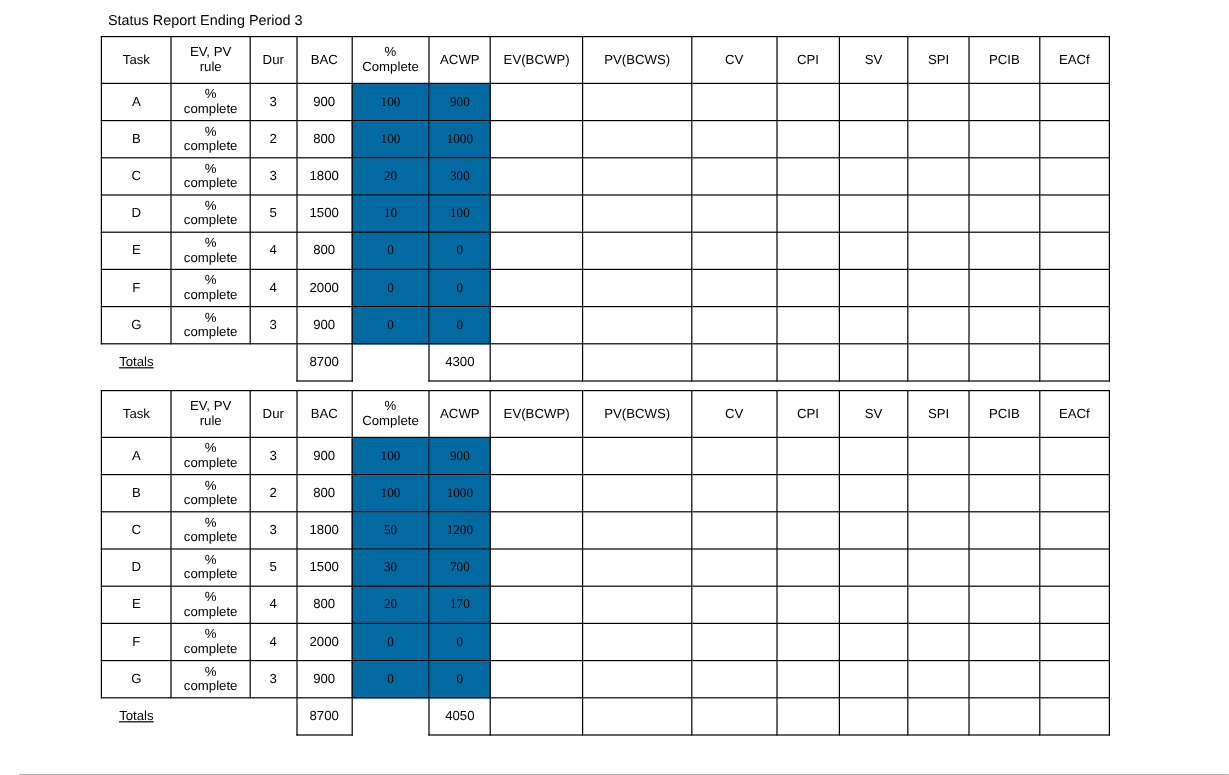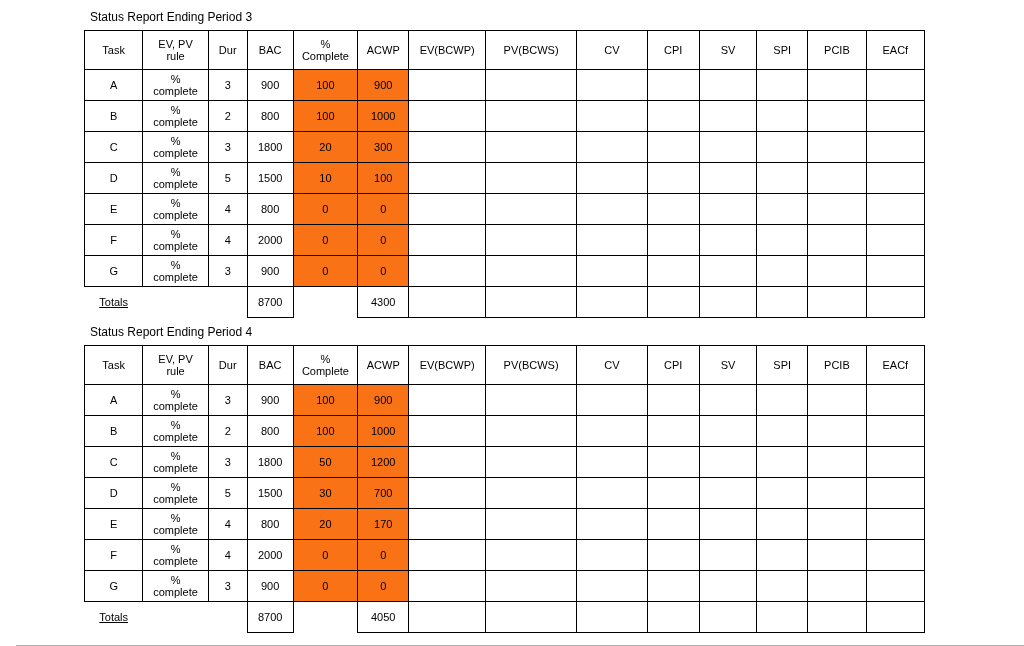--- a/index.html
+++ b/index.html
@@ -56,21 +56,22 @@
   table.evm thead td {
     height: 38px;
     line-height: 12px;
     border-radius: 10px;
   }
   table.evm tbody td {
     height: 30px;
     line-height: 12px;
   }
   td.highlight {
-    background: #f97316;
+    background: #0369a1;
+    font-family: Liberation Serif, serif;
   }
   .totals-row td {
     height: 30px;
   }
   .totals-row td.noborder {
     border: none;
   }
   .totals-label {
     border: none !important;
     font-size: 11px;
@@ -301,21 +302,20 @@
           <td></td>
           <td></td>
           <td></td>
           <td></td>
         </tr>
       </tbody>
     </table>
   </div>
 
   <div class="report-block" id="block1">
-    <div class="report-title">Status Report Ending Period 4</div>
     <table class="evm">
       <colgroup>
         <col style="width:57px">
           <col style="width:64px">
           <col style="width:38px">
           <col style="width:45px">
         <col style="width:63px">
           <col style="width:50px">
           <col style="width:75px">
           <col style="width:89px">

